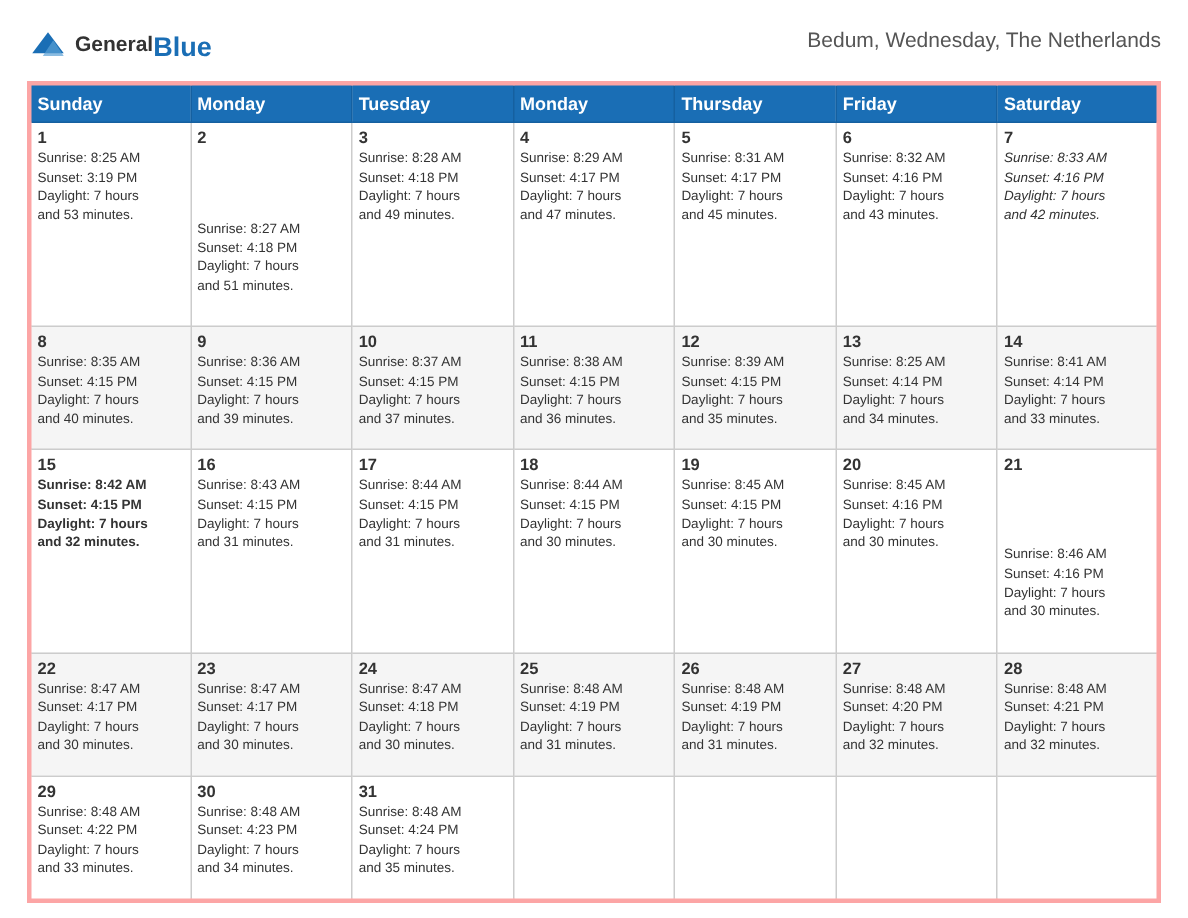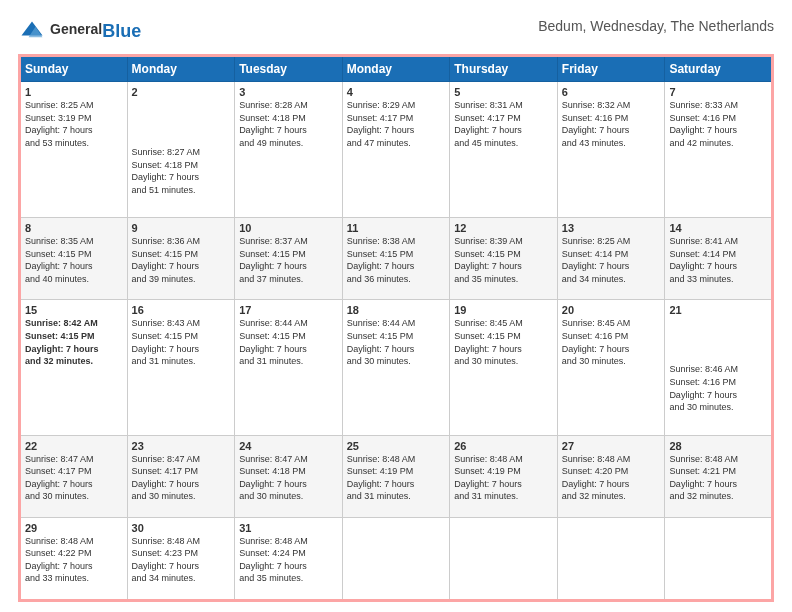--- a/index.html
+++ b/index.html
@@ -172,21 +172,21 @@
           </td>
           <td>
             <span class="day-num">6</span>
             <div class="day-info" style="white-space: pre-line;">Sunrise: 8:32 AM
 Sunset: 4:16 PM
 Daylight: 7 hours
 and 43 minutes.</div>
           </td>
           <td>
             <span class="day-num">7</span>
-            <div class="day-info" style="white-space: pre-line;">Sunrise: 8:33 AM
+            <div class="day-info" style="white-space: pre-line; font-style: italic;">Sunrise: 8:33 AM
 Sunset: 4:16 PM
 Daylight: 7 hours
 and 42 minutes.</div>
           </td>
         </tr>
         <tr>
           <td>
             <span class="day-num">8</span>
             <div class="day-info" style="white-space: pre-line;">Sunrise: 8:35 AM
 Sunset: 4:15 PM

